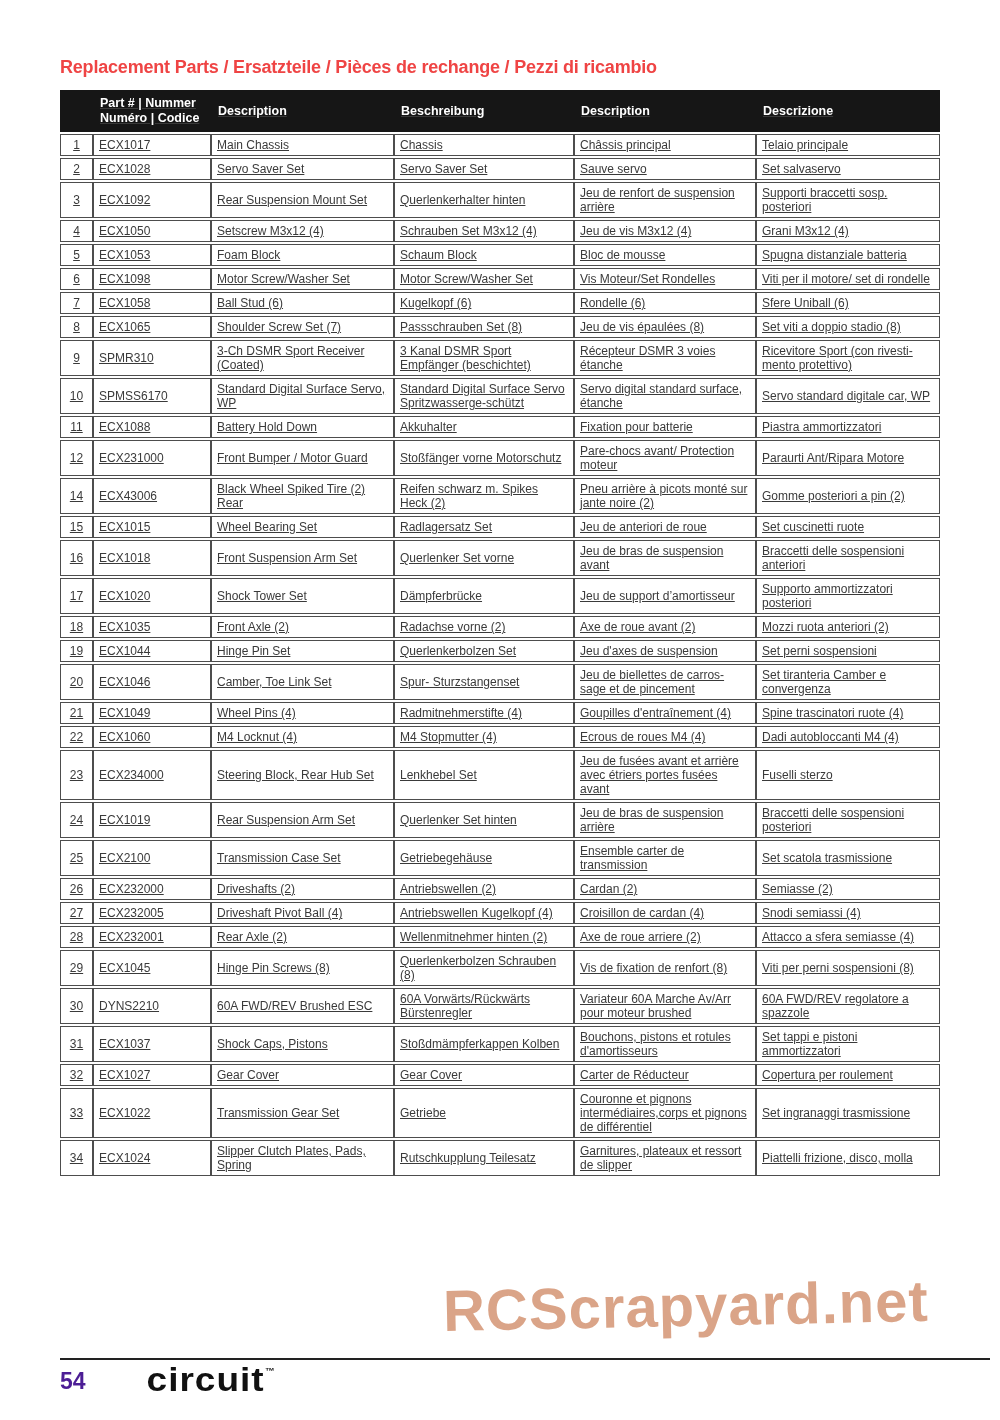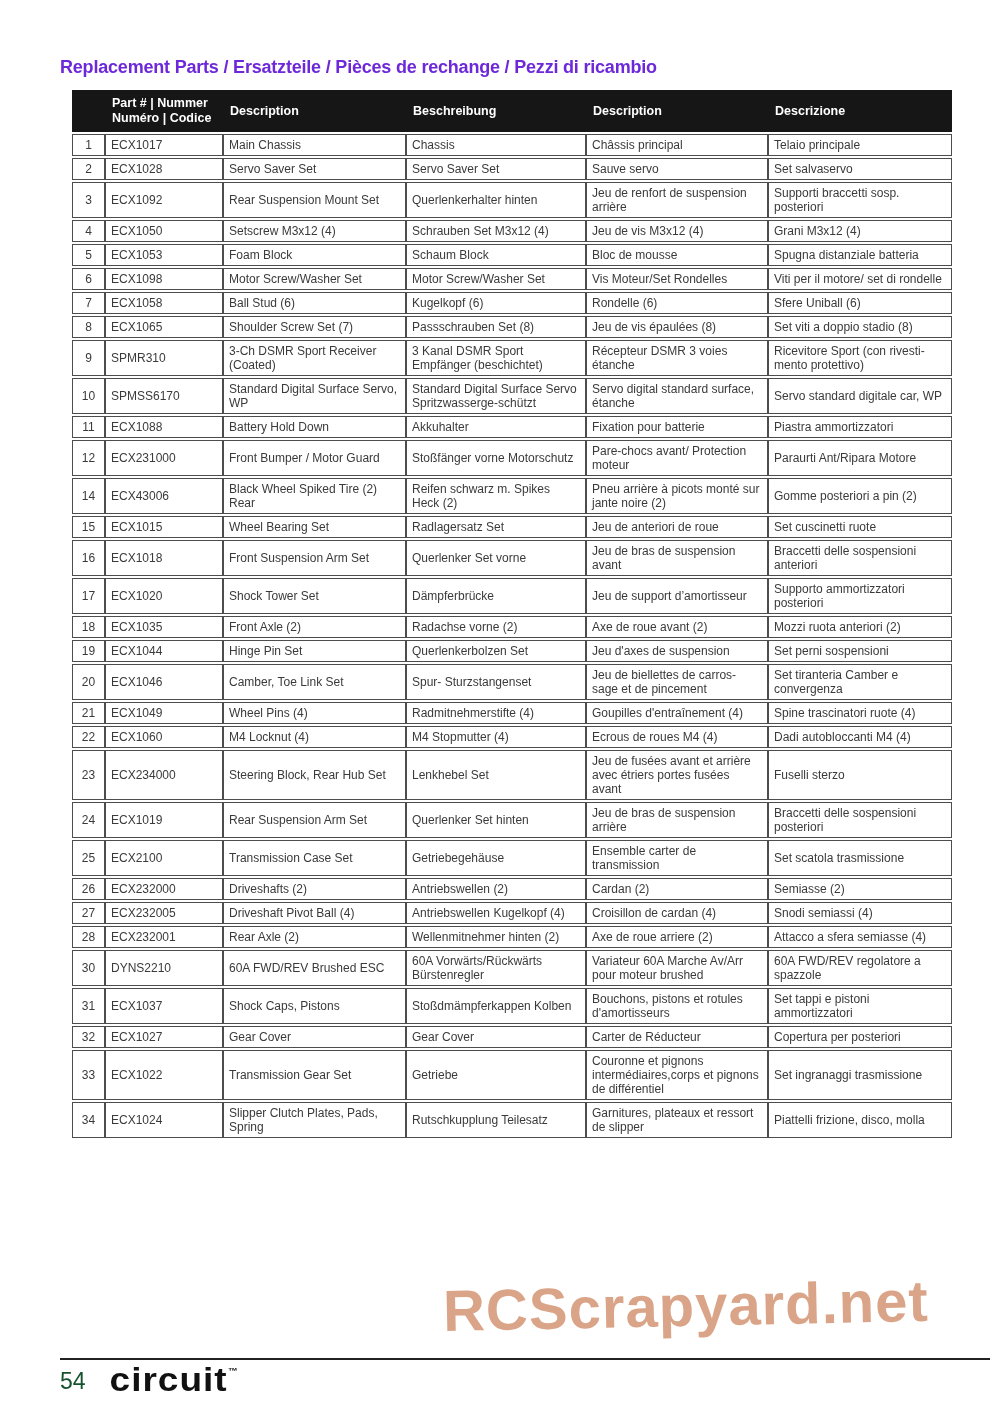--- a/index.html
+++ b/index.html
@@ -2,29 +2,30 @@
 <html><head>
 <meta charset="utf-8">
 <style>
   html,body{margin:0;padding:0;}
   body{
     width:1000px;height:1420px;position:relative;background:#ffffff;
     font-family:"Liberation Sans",sans-serif;color:#2e2e2e;overflow:hidden;
   }
   .page{position:absolute;left:60px;top:0;width:880px;}
   .title{
-    font-size:18px;font-weight:bold;color:#6d28d9;
+    font-size:18px;font-weight:bold;color:#ef4444;
     margin:0;padding:0;position:absolute;top:57px;left:0;width:900px;
     letter-spacing:-0.2px;
   }
   table.parts{
-    position:absolute;top:88px;left:12px;width:880px;
+    position:absolute;top:88px;left:0;width:880px;
     border-collapse:separate;border-spacing:0 2px;
     font-size:12px;line-height:14px;color:#3a3a3a;
     table-layout:fixed;
+    text-decoration:underline;
   }
   table.parts th{
     background:#161616;color:#ffffff;font-weight:bold;font-size:12.5px;
     text-align:left;padding:5px 6px;border:1px solid #161616;
     vertical-align:middle;white-space:pre-line;line-height:15px;
   }
   table.parts th.c-num{padding:5px 2px;}
   table.parts td{
     border:1px solid #4d4d4d;padding:3px 5px;vertical-align:middle;
     word-wrap:break-word;
@@ -32,21 +33,21 @@
   table.parts td.c-num{text-align:center;padding:3px 1px;}
   .watermark{
     position:absolute;left:383px;top:1272px;z-index:5;
     font-size:58px;font-weight:bold;letter-spacing:1px;
     color:#d69878;opacity:0.88;transform:rotate(-1.2deg);
     white-space:nowrap;
   }
   .footer{position:absolute;left:60px;top:1358px;width:930px;}
   .footer-rule{border-top:2px solid #222;width:930px;height:0;margin:0 0 6px 0;}
   .footer-row{display:flex;align-items:flex-start;}
-  .page-number{font-size:23px;font-weight:normal;color:#14532d;margin-right:24px;line-height:30px;}
+  .page-number{font-size:23px;font-weight:bold;color:#4c1d95;margin-right:61px;line-height:30px;}
   .brand-logo{
     font-size:37px;font-weight:bold;color:#111;letter-spacing:1px;
     line-height:30px;transform:scaleY(0.92);transform-origin:top left;
   }
   .brand-tm{font-size:10px;font-weight:bold;vertical-align:top;line-height:12px;}
 </style>
 </head>
 <body>
 
 <div class="page">
@@ -284,20 +285,28 @@
         </tr>
         <tr>
           <td class="c-num">28</td>
           <td>ECX232001</td>
           <td>Rear Axle (2)</td>
           <td>Wellenmitnehmer hinten (2)</td>
           <td>Axe de roue arriere (2)</td>
           <td>Attacco a sfera semiasse (4)</td>
         </tr>
         <tr>
+          <td class="c-num">29</td>
+          <td>ECX1045</td>
+          <td>Hinge Pin Screws (8)</td>
+          <td>Querlenkerbolzen Schrauben (8)</td>
+          <td>Vis de fixation de renfort (8)</td>
+          <td>Viti per perni sospensioni (8)</td>
+        </tr>
+        <tr>
           <td class="c-num">30</td>
           <td>DYNS2210</td>
           <td>60A FWD/REV Brushed ESC</td>
           <td>60A Vorwärts/Rückwärts Bürstenregler</td>
           <td>Variateur 60A Marche Av/Arr pour moteur brushed</td>
           <td>60A FWD/REV regolatore a spazzole</td>
         </tr>
         <tr>
           <td class="c-num">31</td>
           <td>ECX1037</td>
@@ -305,21 +314,21 @@
           <td>Stoßdmämpferkappen Kolben</td>
           <td>Bouchons, pistons et rotules d'amortisseurs</td>
           <td>Set tappi e pistoni ammortizzatori</td>
         </tr>
         <tr>
           <td class="c-num">32</td>
           <td>ECX1027</td>
           <td>Gear Cover</td>
           <td>Gear Cover</td>
           <td>Carter de Réducteur</td>
-          <td>Copertura per posteriori</td>
+          <td>Copertura per roulement</td>
         </tr>
         <tr>
           <td class="c-num">33</td>
           <td>ECX1022</td>
           <td>Transmission Gear Set</td>
           <td>Getriebe</td>
           <td>Couronne et pignons intermédiaires,corps et pignons de différentiel</td>
           <td>Set ingranaggi trasmissione</td>
         </tr>
         <tr>

